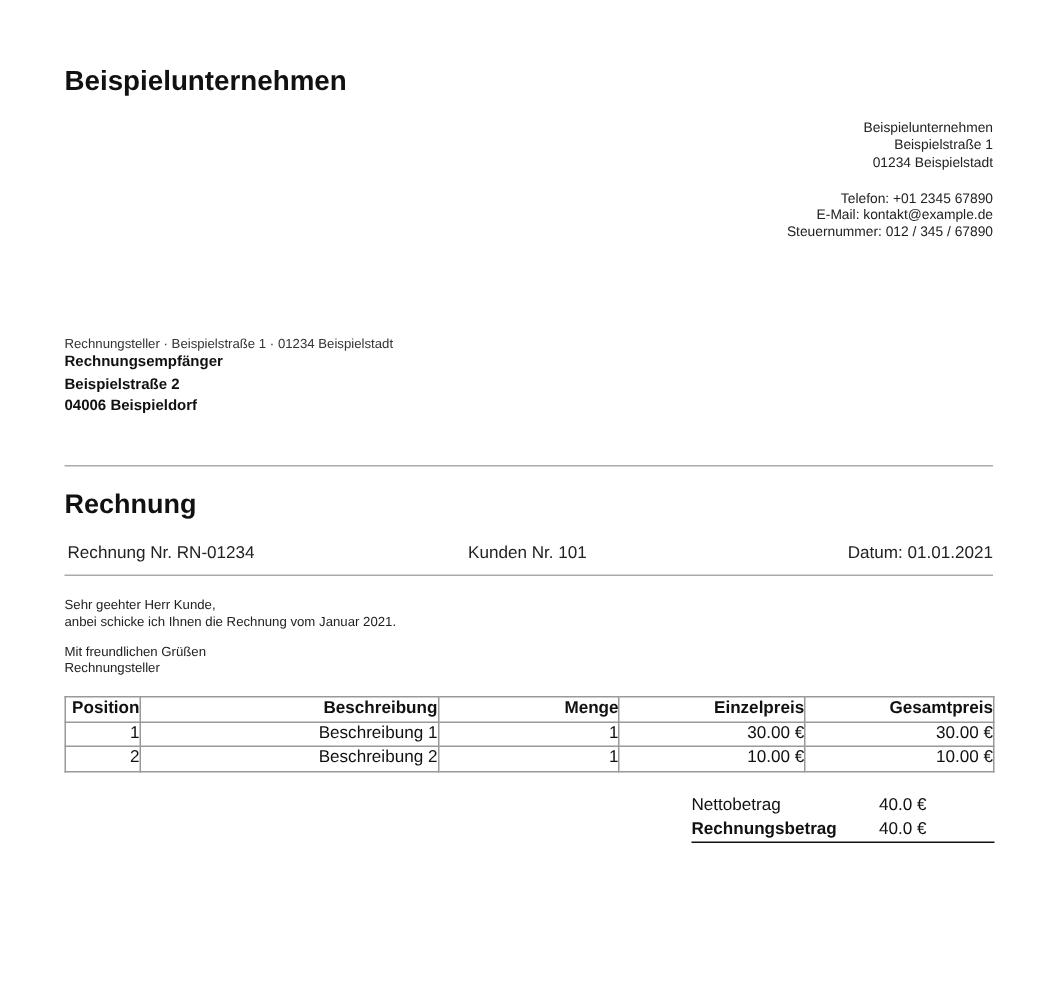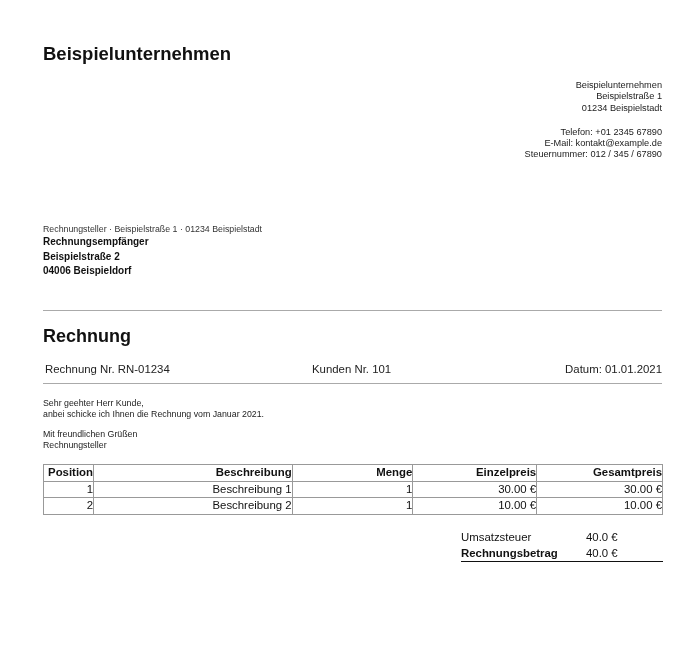--- a/index.html
+++ b/index.html
@@ -132,21 +132,21 @@
       <td>Beschreibung 2</td>
       <td>1</td>
       <td>10.00 €</td>
       <td>10.00 €</td>
     </tr>
   </tbody>
 </table>
 
 <div class="abs totals">
   <div class="trow">
-    <span class="tlabel">Umsatzsteuer</span>
+    <span class="tlabel">Nettobetrag</span>
     <span class="tval">40.0 €</span>
   </div>
   <div class="trow bold">
     <span class="tlabel">Rechnungsbetrag</span>
     <span class="tval" style="font-weight:normal;">40.0 €</span>
   </div>
 </div>
 
 <div class="abs footer-notes">
 </div>

